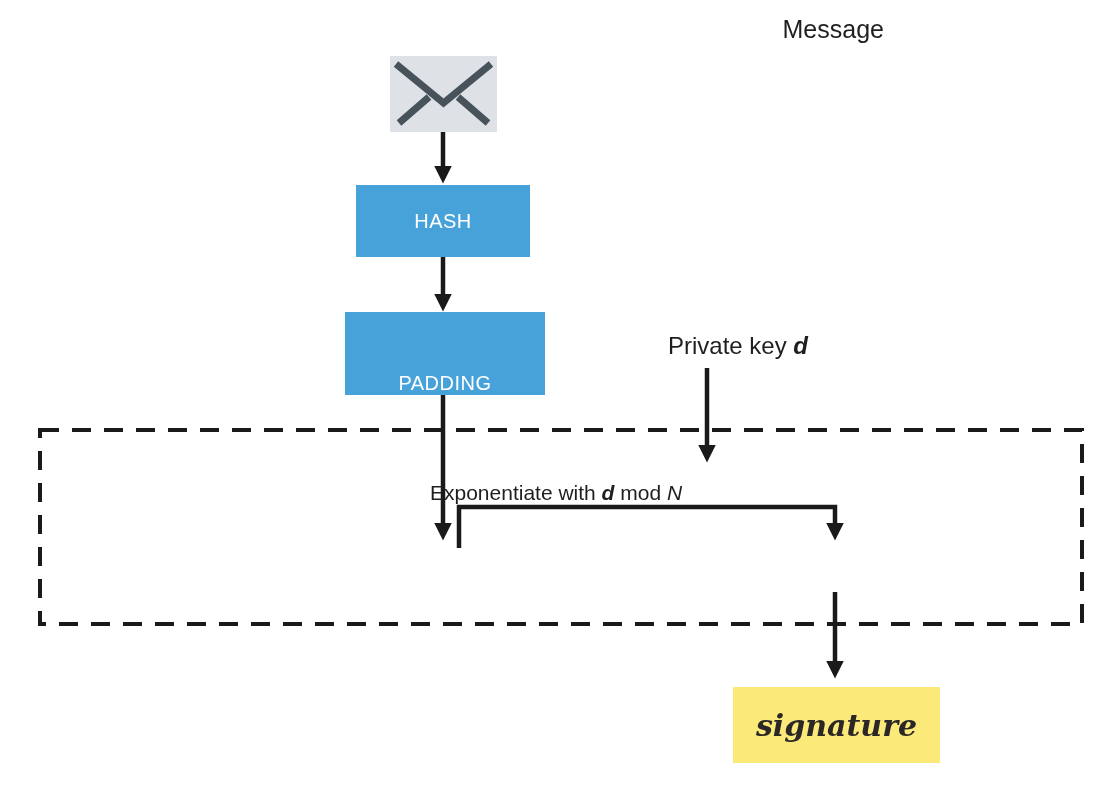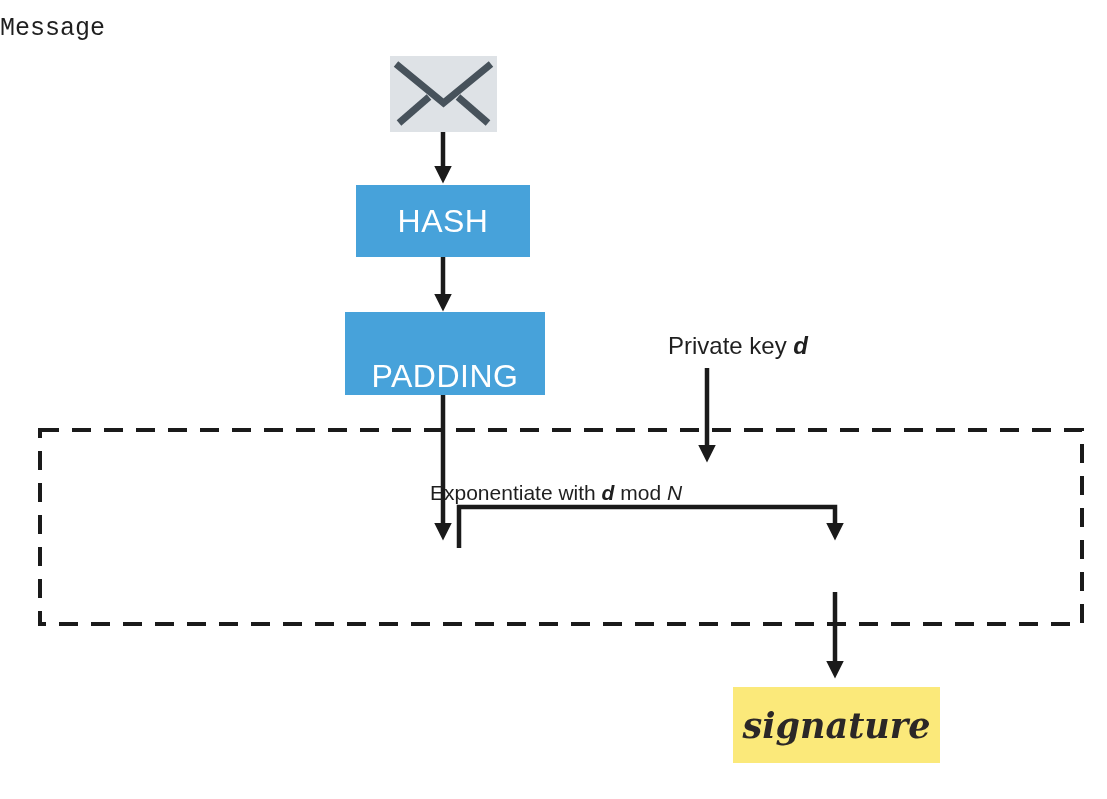--- a/index.html
+++ b/index.html
@@ -14,41 +14,41 @@
   .abs{position:absolute;}
   .label{
     color:#1f1f1f;
     white-space:nowrap;
     line-height:1.05;
   }
   .process-box{
     background:#47a2da;
     color:#ffffff;
     display:flex;align-items:center;justify-content:center;
-    font-size:32px;
+    font-size:20px;
     letter-spacing:0.5px;
     white-space:nowrap;
   }
-  #message-label{left:0;top:16px;width:884px;text-align:left;font-size:25px;font-family:Liberation Mono, monospace;}
+  #message-label{left:0;top:16px;width:884px;text-align:right;font-size:25px;}
   #envelope{left:390px;top:56px;}
   #hash-box{left:356px;top:185px;width:174px;height:72px;}
   #padding-box{left:345px;top:312px;width:200px;height:83px;align-items:flex-end;}
   #private-key-label{left:588px;top:333px;width:300px;text-align:center;font-size:24px;}
   #exponentiate-label{left:430px;top:482px;width:430px;font-size:21px;}
   #number-line{left:88px;top:544px;font-size:46px;letter-spacing:0.5px;}
   #signature-box{
     left:733px;top:687px;width:207px;height:76px;
     background:#fbe97a;
     display:flex;align-items:center;justify-content:center;
   }
   #signature-box .script{
     font-family:"DejaVu Serif", serif;
     font-style:italic;
     font-weight:600;
-    font-size:35px;
+    font-size:30px;
     color:#2b2727;
   }
   .var-d{font-weight:bold;font-style:italic;}
   .var-n{font-style:italic;}
   svg{display:block;}
 </style>
 </head>
 <body>
 
 <div id="stage">

